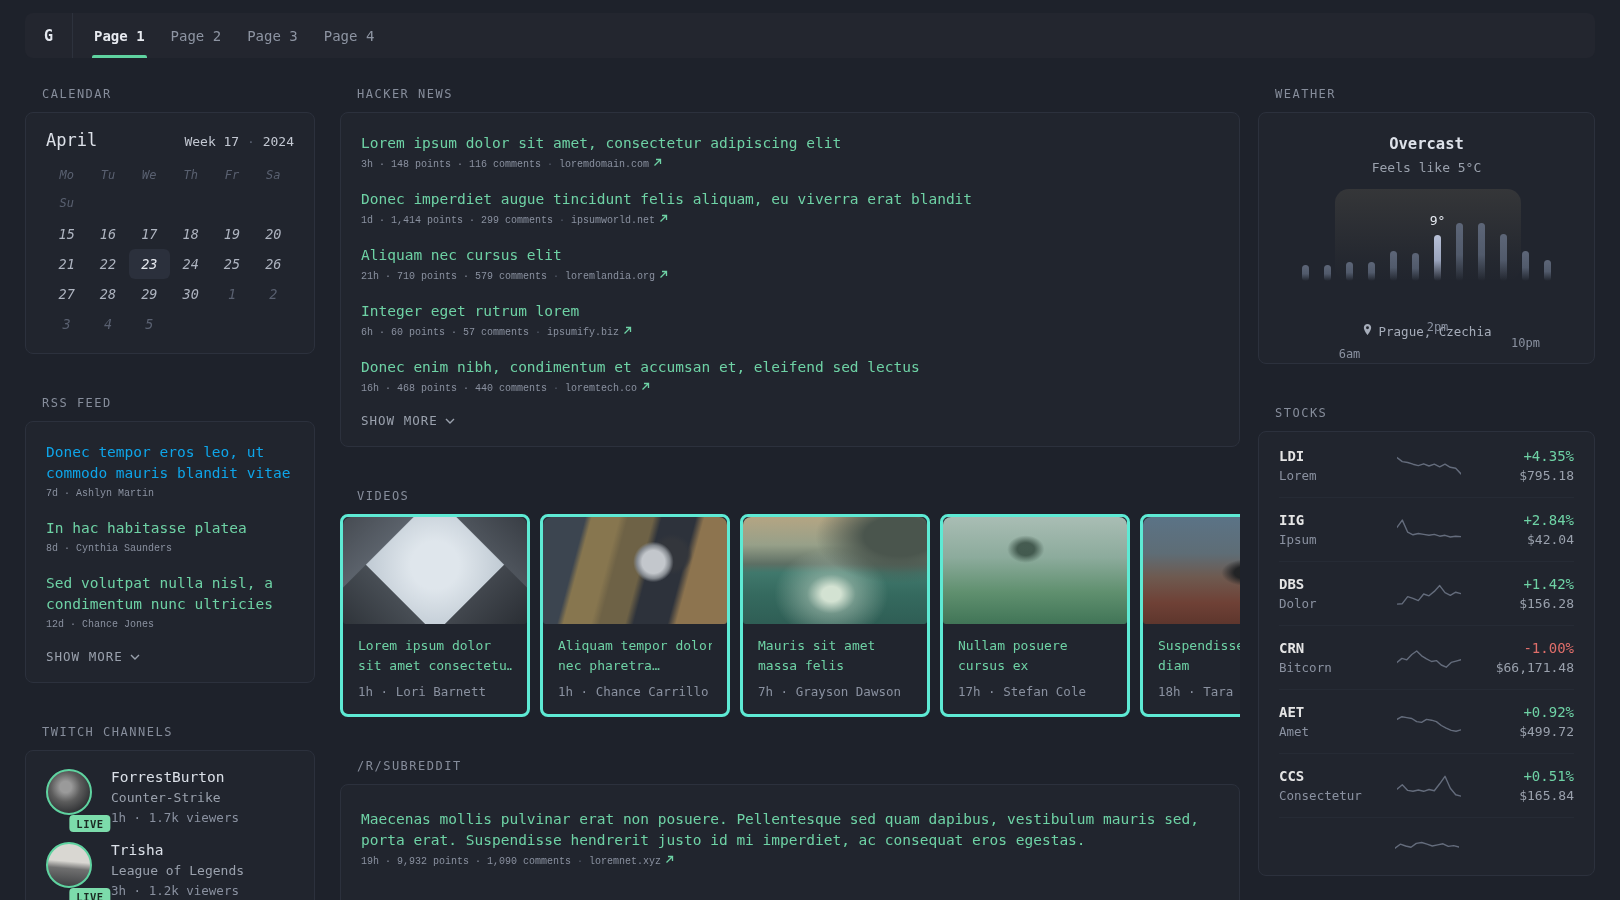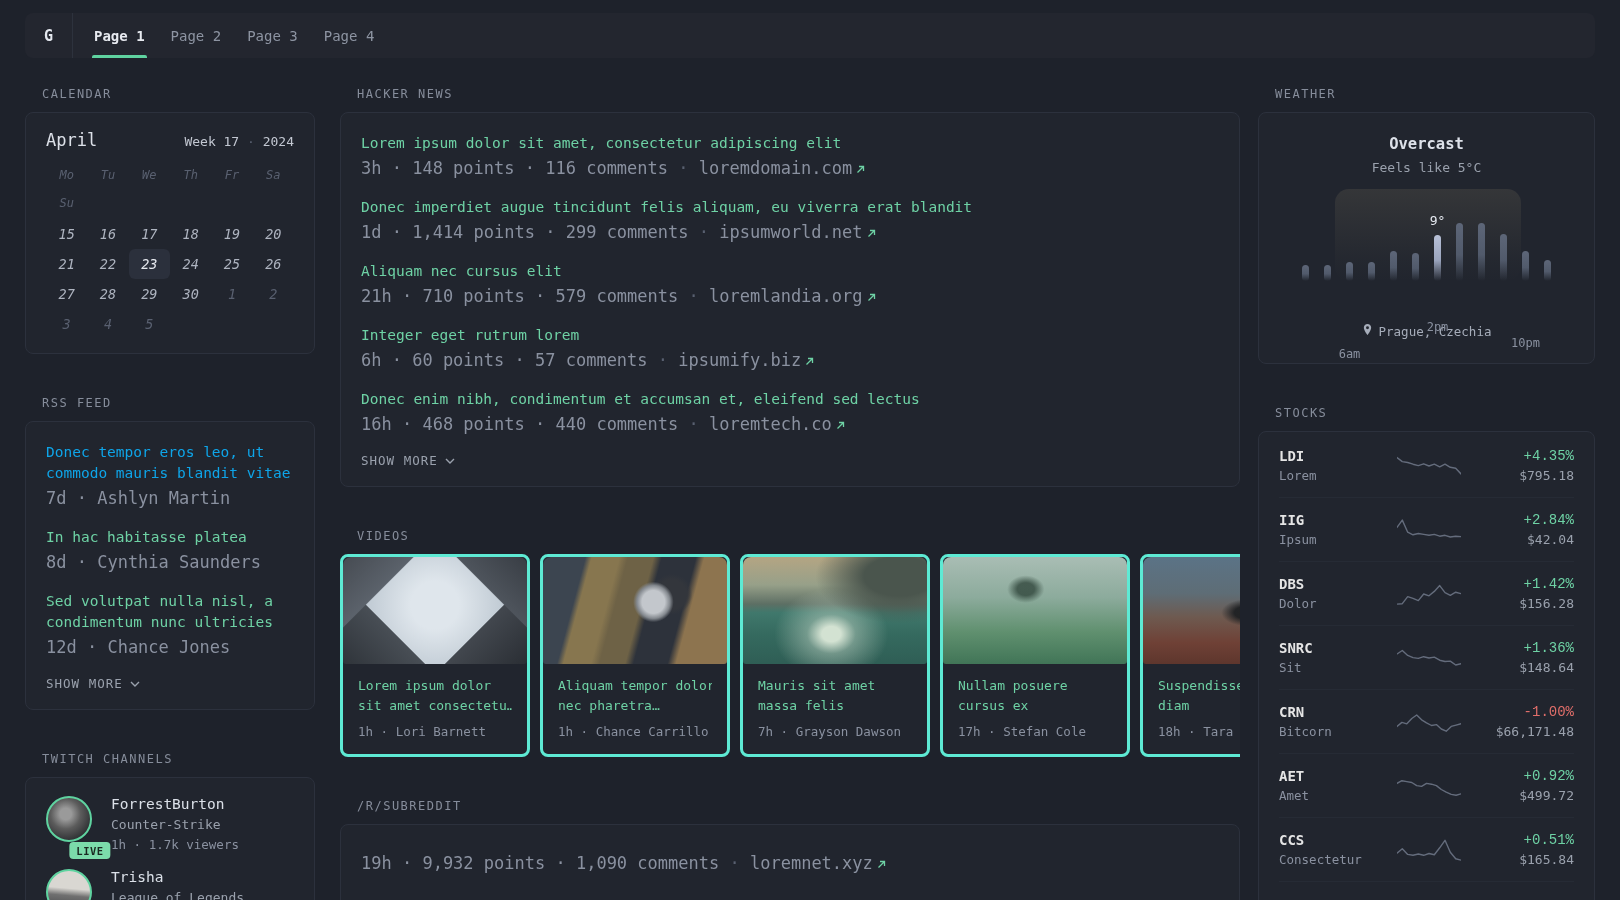--- a/index.html
+++ b/index.html
@@ -38,21 +38,21 @@
   .cal-day { color:#aeb4c0; font-size:13.5px; text-align:center; padding:7px 0; border-radius:6px; }
   .cal-day.muted { color:#596070; }
   .cal-day.selected { background:#2b303c; color:#e7eaf0; }
 
   
   .feed-card { padding:20px 20px 18px; }
   .feed-item { margin-bottom:19px; }
   .f-title { color:#6ed2a5; font-size:14.5px; line-height:21px; cursor:pointer; }
   .f-title.read { color:#0ea5e9; }
   .f-line { white-space:nowrap; overflow:hidden; }
-  .f-meta { color:#8a91a0; font-size:17px; margin-top:4px; white-space:nowrap; overflow:hidden; }
+  .f-meta { color:#8a91a0; font-size:10px; margin-top:4px; white-space:nowrap; overflow:hidden;font-family:Liberation Mono, monospace; }
   .f-meta .sep { color:#596070; }
   .domain { cursor:pointer; }
   .arrow-icon { display:inline-block; margin-left:4px; }
   .show-more { display:flex; align-items:center; gap:7px; color:#9aa1ad; font-size:12.5px;
                letter-spacing:1px; cursor:pointer; margin-top:2px; }
   .chev { display:inline-flex; margin-top:1px; }
 
   
   .tw-card { padding:18px 20px; }
   .tw-row { display:flex; gap:17px; margin-bottom:17px; cursor:pointer; }
@@ -116,21 +116,21 @@
 
   
   .stocks-card { padding:2px 20px; }
   .stock-row { display:flex; align-items:center; padding:14px 0; border-top:1px solid #262b35; cursor:pointer; }
   .stock-row:first-child { border-top:none; }
   .st-left { width:100px; flex:none; }
   .st-ticker { color:#e5e5e5; font-size:14px; font-weight:bold; }
   .st-name { color:#8a91a0; font-size:12.5px; margin-top:4px; }
   .st-spark { flex:1; display:flex; justify-content:center; }
   .st-right { width:96px; flex:none; text-align:right; }
-  .st-change { font-size:14px;font-family:Liberation Mono, monospace; }
+  .st-change { font-size:14px; }
   .st-change.up { color:#6ed2a5; }
   .st-change.down { color:#e06e6a; }
   .st-price { color:#9aa1ad; font-size:13px; margin-top:4px; white-space:nowrap; }
   .subreddit-card { padding:24px 20px; min-height:120px; }
 </style>
 </head>
 <body>
 
 <div class="page">
 
@@ -360,20 +360,24 @@
                 <div class="vid-meta">18h · Tara Walsh</div>
               </div>
             </div>
           </div>
       </section>
 
       <section class="widget">
         <div class="w-label">/R/SUBREDDIT</div>
         <div class="card feed-card subreddit-card">
           <div class="feed-item">
+            <div class="f-title" id="sub-title">
+                <div class="f-line">Maecenas mollis pulvinar erat non posuere. Pellentesque sed quam dapibus, vestibulum mauris sed,</div>
+                <div class="f-line">porta erat. Suspendisse hendrerit justo id mi imperdiet, ac consequat eros egestas.</div>
+              </div>
             <div class="f-meta">
               <span>19h · 9,932 points · 1,090 comments</span>
               <span class="sep"> · </span><span class="domain">loremnet.xyz</span><span class="arrow-icon"><svg width="9" height="9" viewBox="0 0 9 9">
                     <path d="M1.5 7.5L7.5 1.5M3 1.5h4.5V6" stroke="#6ed2a5" fill="none" stroke-width="1.3"></path>
                   </svg></span>
             </div>
           </div>
         </div>
       </section>
 
@@ -460,35 +464,20 @@
                   <polyline points="0.0,24.1 5.3,23.7 10.7,16.6 16.0,18.4 21.3,20.6 26.7,14.0 32.0,15.8 37.3,11.4 42.7,5.6 48.0,12.7 53.3,15.3 58.7,12.2 64.0,13.6" fill="none" stroke="#646c7c" stroke-width="1.4" stroke-linejoin="round" stroke-linecap="round"></polyline>
                 </svg>
               </div>
               <div class="st-right">
                 <div class="st-change up">+1.42%</div>
                 <div class="st-price">$156.28</div>
               </div>
             </div>
             <div class="stock-row">
               <div class="st-left">
-                <div class="st-ticker">SNRC</div>
-                <div class="st-name">Sit</div>
-              </div>
-              <div class="st-spark">
-                <svg width="64" height="27" viewBox="0 0 64 27">
-                  <polyline points="0.0,10.0 5.3,6.5 10.7,11.4 16.0,13.6 21.3,14.4 26.7,12.7 32.0,14.0 37.3,13.1 42.7,16.2 48.0,17.5 53.3,17.1 58.7,21.0 64.0,19.7" fill="none" stroke="#646c7c" stroke-width="1.4" stroke-linejoin="round" stroke-linecap="round"></polyline>
-                </svg>
-              </div>
-              <div class="st-right">
-                <div class="st-change up">+1.36%</div>
-                <div class="st-price">$148.64</div>
-              </div>
-            </div>
-            <div class="stock-row">
-              <div class="st-left">
                 <div class="st-ticker">CRN</div>
                 <div class="st-name">Bitcorn</div>
               </div>
               <div class="st-spark">
                 <svg width="64" height="27" viewBox="0 0 64 27">
                   <polyline points="0.0,18.4 4.9,14.4 9.8,15.8 14.8,10.5 19.7,7.0 24.6,11.8 29.5,14.9 34.5,17.5 39.4,16.6 44.3,21.0 49.2,23.2 54.2,18.4 59.1,17.1 64.0,15.8" fill="none" stroke="#646c7c" stroke-width="1.4" stroke-linejoin="round" stroke-linecap="round"></polyline>
                 </svg>
               </div>
               <div class="st-right">
                 <div class="st-change down">-1.00%</div>

